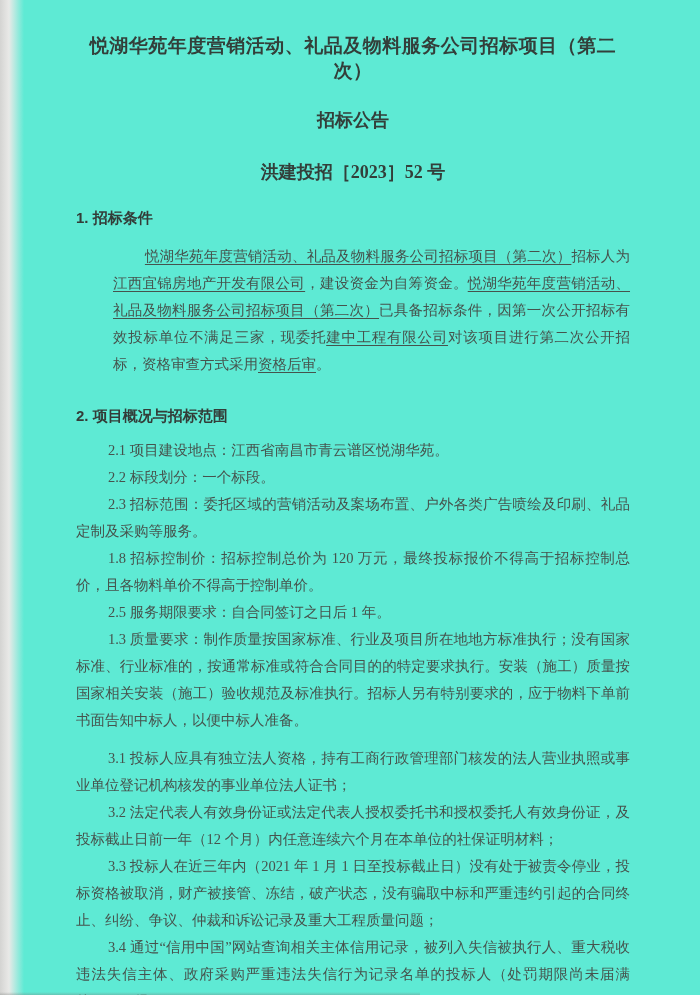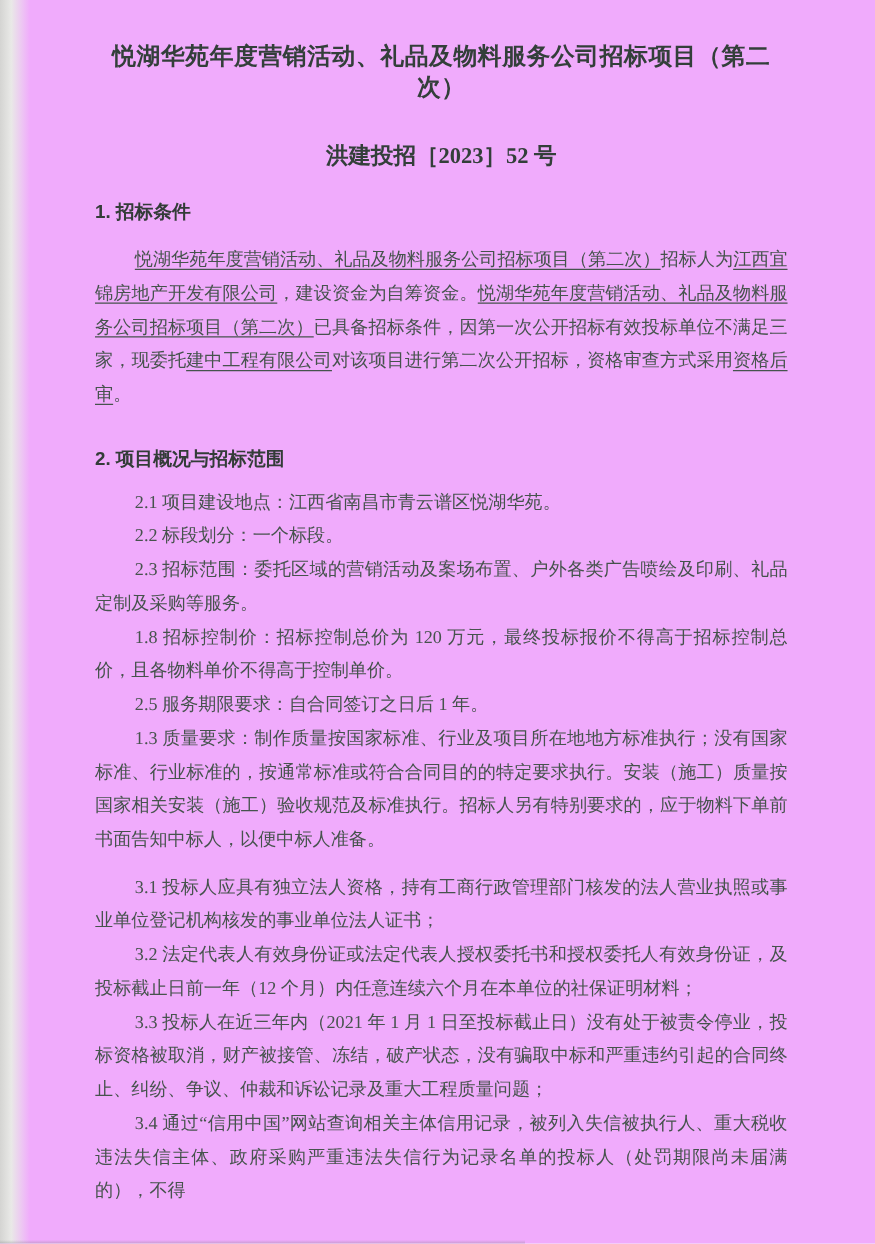--- a/index.html
+++ b/index.html
@@ -4,21 +4,21 @@
 <style>
   html, body {
     margin: 0;
     padding: 0;
     background: #fbfbf9;
   }
   .page {
     position: relative;
     width: 700px;
     height: 995px;
-    background: #f0abfc;
+    background: #5eead4;
     overflow: hidden;
     font-family: "Liberation Serif", "DejaVu Serif", serif;
     color: #46534d;
   }
   .edge-shadow {
     position: absolute;
     left: 0; top: 0; bottom: 0;
     width: 26px;
     background: linear-gradient(to right, #d4d4d2 0px, #e9e9e7 9px, rgba(236,236,234,0) 24px);
     pointer-events: none;
@@ -69,38 +69,39 @@
   }
   h2.sec.tight { margin-top: 28px; }
   p.bp {
     margin: 0;
     font-size: 14.5px;
     line-height: 27px;
     text-align: justify;
     color: #46534d;
   }
   p.indent { text-indent: 2.2em; }
-  p.first { margin-top: 15px; }
+  p.first { margin-top: 15px; margin-left: 37px; }
   p.item-first { margin-top: 11px; }
   .u {
     text-decoration: underline;
     text-underline-offset: 3px;
     text-decoration-thickness: 1px;
   }
 </style>
 </head>
 <body>
 
 <div class="page">
   <div class="edge-shadow"></div>
   <div class="bottom-shadow"></div>
 
   <div class="content">
 
     <h1 class="title">悦湖华苑年度营销活动、礼品及物料服务公司招标项目（第二次）</h1>
+    <div class="subtitle">招标公告</div>
     <div class="docnum">洪建投招［2023］52 号</div>
 
     <h2 class="sec">1. 招标条件</h2>
     <p class="bp indent first"><span class="u">悦湖华苑年度营销活动、礼品及物料服务公司招标项目（第二次）</span><span>招标人为</span><span class="u">江西宜锦房地产开发有限公司</span><span>，建设资金为自筹资金。</span><span class="u">悦湖华苑年度营销活动、礼品及物料服务公司招标项目（第二次）</span><span>已具备招标条件，因第一次公开招标有效投标单位不满足三家，现委托</span><span class="u">建中工程有限公司</span><span>对该项目进行第二次公开招标，资格审查方式采用</span><span class="u">资格后审</span><span>。</span></p>
 
     <h2 class="sec tight">2. 项目概况与招标范围</h2>
     <p class="bp indent item-first">2.1 项目建设地点：江西省南昌市青云谱区悦湖华苑。</p>
     <p class="bp indent">2.2 标段划分：一个标段。</p>
     <p class="bp indent">2.3 招标范围：委托区域的营销活动及案场布置、户外各类广告喷绘及印刷、礼品定制及采购等服务。</p>
     <p class="bp indent">1.8 招标控制价：招标控制总价为 120 万元，最终投标报价不得高于招标控制总价，且各物料单价不得高于控制单价。</p>

